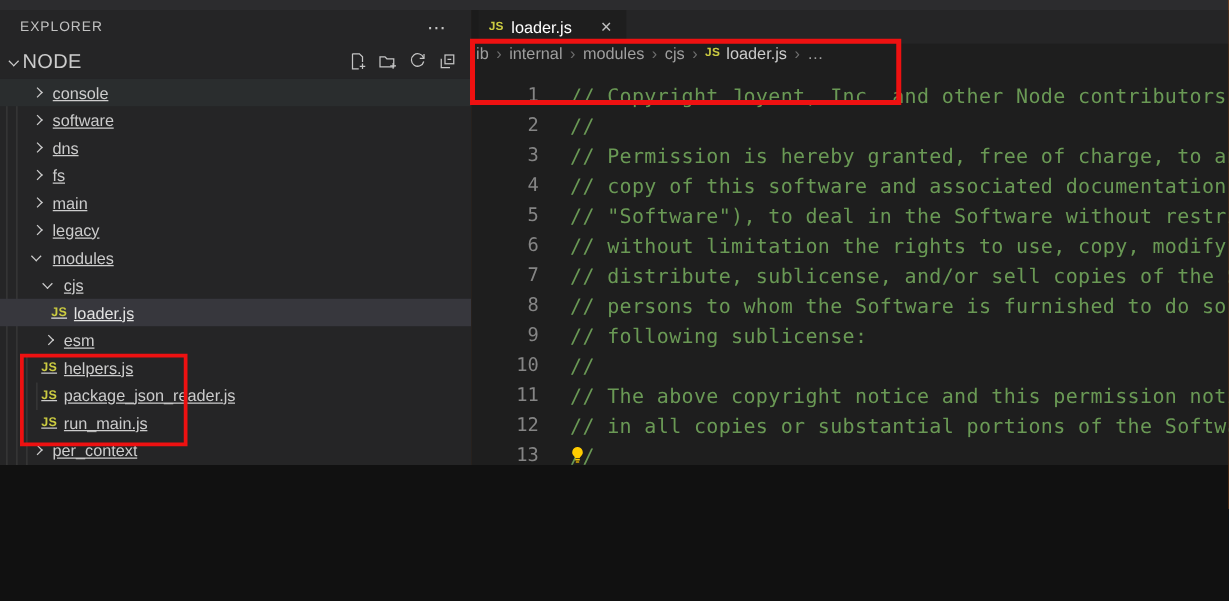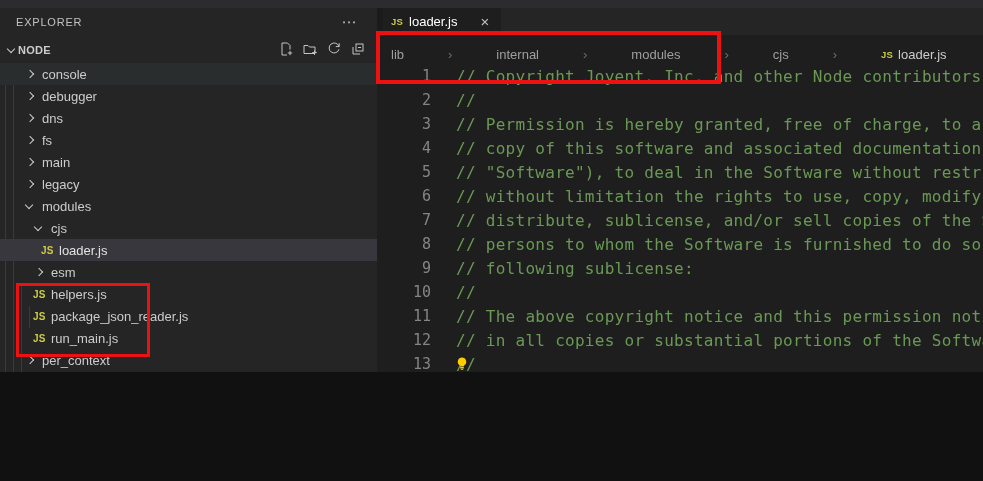--- a/index.html
+++ b/index.html
@@ -13,33 +13,33 @@
   .titlebar-strip { position:absolute; left:0; top:0; width:983px; height:8px; background:#2c2c2e; }
 
   
   .sidebar { position:absolute; left:0; top:8px; width:377px; bottom:0; background:#252526; color:#cccccc; }
   .panel-header { position:relative; height:28px; display:flex; align-items:center; padding-left:16px; }
   .panel-title { font-size:11px; letter-spacing:.8px; color:#c2c2c2; }
   .more-btn { position:absolute; right:17px; top:3px; width:22px; height:22px; display:flex;
               align-items:center; justify-content:center; color:#c5c5c5; font-size:15px; border-radius:4px; }
   .section-header { position:relative; height:27px; display:flex; align-items:center; }
   .section-chevron { margin-left:4px; width:12px; display:flex; justify-content:center; }
-  .section-label { font-size:11px; font-weight:bold; color:#cccccc; margin-left:2px; letter-spacing:.3px; }
+  .section-label { font-size:16px; font-weight:normal; color:#cccccc; margin-left:2px; letter-spacing:.3px; }
   .section-actions { position:absolute; right:10px; top:2px; display:flex; gap:5px; }
   .icon-btn { width:19px; height:22px; display:flex; align-items:center; justify-content:center; border-radius:4px; }
   .icon-btn svg { stroke:#c5c5c5; fill:none; stroke-width:1; }
 
   .tree { position:absolute; left:0; right:0; top:55px; bottom:0; overflow:hidden; }
   .guide { position:absolute; width:1px; background:#3a3a3a; }
   #guide-a { left:5px; top:0; bottom:0; }
   #guide-b { left:13px; top:0; bottom:0; }
   #guide-c { left:21px; top:221px; height:132px; }
   #guide-d { left:29px; top:243px; height:22px; }
 
-  .tree-row { position:relative; height:22px; display:flex; align-items:center; font-size:13px; color:#cccccc; white-space:nowrap; }
+  .tree-row { position:relative; height:22px; display:flex; align-items:center; font-size:13px; color:#cccccc; white-space:nowrap;text-decoration:underline; }
   .tree-row.hovered  { background:#2a2d2e; }
   .tree-row.selected { background:#37373d; color:#e2e2e2; }
   .depth1 { padding-left:24px; } .depth2 { padding-left:33px; } .depth3 { padding-left:41px; }
   .twistie { width:18px; height:16px; display:flex; align-items:center; justify-content:flex-start; flex:none; }
   .chev { width:6px; height:6px; border-right:1.4px solid #cccccc; border-bottom:1.4px solid #cccccc; display:block; }
   .chev.right { transform:rotate(-45deg); margin-left:3px; }
   .chev.down  { transform:rotate(45deg); margin-left:2px; margin-top:-2px; }
   .js-badge { color:#cbcb41; font-weight:bold; font-size:10px; letter-spacing:.2px; font-style:normal; }
   .twistie.js-badge { align-items:center; }
   .tree-label { overflow:hidden; }
@@ -47,22 +47,22 @@
   
   .editor-group { position:absolute; left:377px; top:8px; right:0; bottom:0; background:#1e1e1e; }
   .tabbar { position:relative; height:27px; background:#252526; }
   .tabbar::before { content:""; position:absolute; left:0; top:0; width:6px; height:100%; background:#1b1b1b; }
   .tab { position:absolute; left:6px; top:0; width:118px; height:27px; background:#1e1e1e;
          display:flex; align-items:center; padding:0 8px; gap:6px; }
   .tab .js-badge { font-size:9.5px; }
   .tab-label { font-size:13px; color:#ffffff; }
   .tab-close { margin-left:auto; color:#c0c0c0; font-size:15px; line-height:14px; width:16px; text-align:center; border-radius:3px; }
 
-  .breadcrumbs { height:27px; display:flex; align-items:flex-end; padding-left:13px; background:#1e1e1e;
-                 font-size:13px; color:#9f9f9f; white-space:nowrap;gap:38px; }
+  .breadcrumbs { height:27px; display:flex; align-items:flex-start; background:#1e1e1e;
+                 font-size:13px; color:#9f9f9f; white-space:nowrap; }
   .crumb { padding:0 1px; }
   .crumb.file { color:#cccccc; display:flex; align-items:center; gap:5px; }
   .crumb-sep { color:#6e6e6e; padding:0 5px; font-size:13px; }
   .breadcrumbs .js-badge { font-size:9.5px; }
 
   .code { position:absolute; left:0; right:0; top:54px; bottom:0; padding-top:2px; background:#1e1e1e; overflow:hidden; }
   .code-row { position:relative; height:24px; display:flex; align-items:center; }
   .code-row.active { box-shadow: inset 0 1px 0 #2a2a2a, inset 0 -1px 0 #2a2a2a; }
   .gutter { width:79px; flex:none; padding-right:25px; text-align:right;
             font-family:"DejaVu Sans Mono", monospace; font-size:15px; color:#858585; }
@@ -132,21 +132,21 @@
           <div class="tree-row depth1 hovered">
             <span class="twistie">
               <span class="chev right"></span>
             </span>
             <span class="tree-label">console</span>
           </div>
           <div class="tree-row depth1">
             <span class="twistie">
               <span class="chev right"></span>
             </span>
-            <span class="tree-label">debugger</span>
+            <span class="tree-label">software</span>
           </div>
           <div class="tree-row depth1">
             <span class="twistie">
               <span class="chev right"></span>
             </span>
             <span class="tree-label">dns</span>
           </div>
           <div class="tree-row depth1">
             <span class="twistie">
               <span class="chev right"></span>

